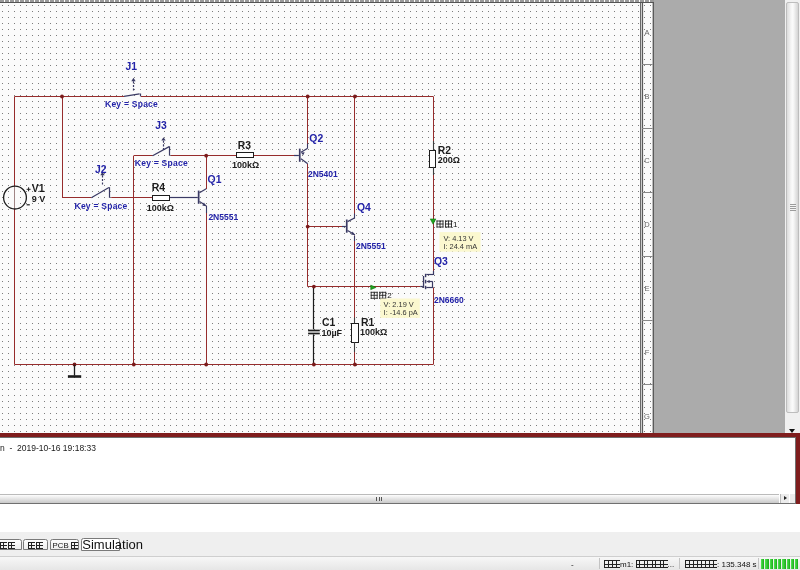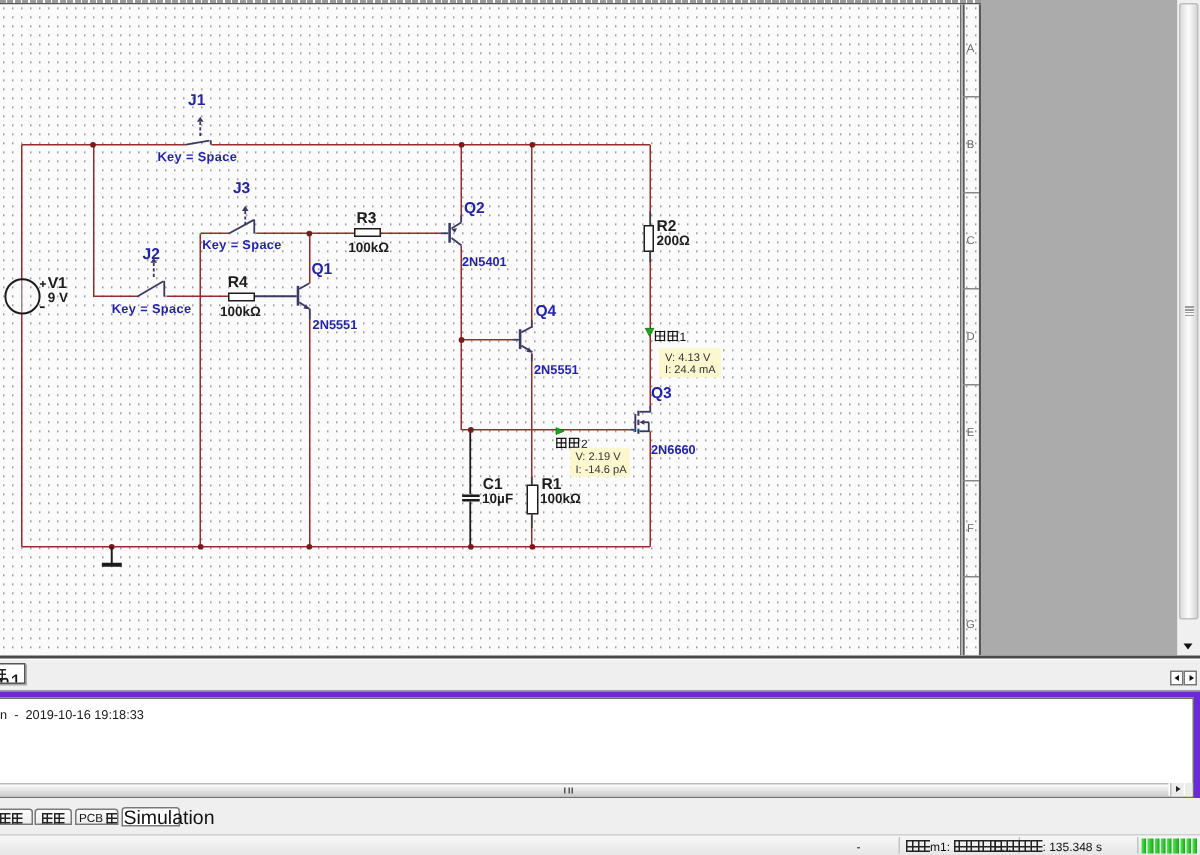--- a/index.html
+++ b/index.html
@@ -182,21 +182,21 @@
       <span class="zh" style="position:absolute;width:6px;height:7px;left:3px;top:3.5px"></span>
       <span style="font-size:14px;color:#111;position:absolute;left:0;top:3px">m1</span>
     </div>
     <div class="abs" style="left:779.5px;top:7px;width:9px;height:9.5px;background:#fdfdfd;border:1px solid #777">
       <div class="abs" style="left:2px;top:2.2px;width:0;height:0;border-top:2.6px solid transparent;border-bottom:2.6px solid transparent;border-right:3.4px solid #111"></div>
     </div>
     <div class="abs" style="left:789.2px;top:7px;width:9px;height:9.5px;background:#fdfdfd;border:1px solid #777">
       <div class="abs" style="left:2.6px;top:2.2px;width:0;height:0;border-top:2.6px solid transparent;border-bottom:2.6px solid transparent;border-left:3.4px solid #111"></div>
     </div>
   </div>
-<div class="abs" style="left:0;top:461px;width:800px;height:71px;background:#6d28d9">
+<div class="abs" style="left:0;top:433px;width:800px;height:71px;background:#7f1d1d">
     <div class="abs" style="left:-2px;top:4px;width:798px;height:67px;border:1px solid #707070;background:#fff">
       <div class="abs" style="left:1px;top:5px;font-size:8.5px;color:#1a1a1a;white-space:pre">n&nbsp;&nbsp;-&nbsp;&nbsp;2019-10-16 19:18:33</div>
       <div class="abs" style="left:0;top:55.5px;width:780px;height:9.5px;background:linear-gradient(#fdfdfd,#c9c9c9);border-top:1px solid #bbb">
         <div class="abs" style="left:377px;top:2.4px;width:1px;height:4.5px;background:#555"></div>
         <div class="abs" style="left:379.5px;top:2.4px;width:1px;height:4.5px;background:#555"></div>
         <div class="abs" style="left:382px;top:2.4px;width:1px;height:4.5px;background:#555"></div>
       </div>
       <div class="abs" style="left:780.5px;top:55.5px;width:9px;height:9.5px;background:#ececec;border-left:1px solid #bbb">
         <div class="abs" style="left:3px;top:2.3px;width:0;height:0;border-top:2.4px solid transparent;border-bottom:2.4px solid transparent;border-left:3px solid #222"></div>
       </div>
@@ -207,21 +207,21 @@
 <div class="abs" style="left:-8px;top:538.5px;width:30px;height:11.5px;background:linear-gradient(#fdfdfd,#ededed);border:1px solid #7a7a7a;border-radius:2.5px 2.5px 0 0;text-align:center;padding-top:1.5px;font-size:7.8px;line-height:9px;white-space:nowrap"><span class="zh" style="width:7px;height:7.5px;margin:0 0.5px"></span><span class="zh" style="width:7px;height:7.5px;margin:0 0.5px"></span></div>
 <div class="abs" style="left:22.5px;top:538.5px;width:25px;height:11.5px;background:linear-gradient(#fdfdfd,#ededed);border:1px solid #7a7a7a;border-radius:2.5px 2.5px 0 0;text-align:center;padding-top:1.5px;font-size:7.8px;line-height:9px;white-space:nowrap"><span class="zh" style="width:7px;height:7.5px;margin:0 0.5px"></span><span class="zh" style="width:7px;height:7.5px;margin:0 0.5px"></span></div>
 <div class="abs" style="left:50px;top:538.5px;width:28.8px;height:11.5px;background:linear-gradient(#fdfdfd,#ededed);border:1px solid #7a7a7a;border-radius:2.5px 2.5px 0 0;text-align:right;padding-top:1.5px;font-size:7.8px;line-height:9px;white-space:nowrap"><span style="font-size:7.8px;color:#111">PCB </span><span class="zh" style="width:7px;height:7.5px"></span></div>
 <div class="abs" style="left:81.3px;top:537.5px;width:38.7px;height:13px;background:#fff;border:1px solid #7a7a7a;border-radius:2.5px 2.5px 0 0;text-align:center;padding-top:1.5px;font-size:7.8px;line-height:9px;white-space:nowrap"><span style="font-size:13px;color:#111">Simulation</span></div>
 <div class="abs" style="left:0;top:552px;width:800px;height:18px;background:#efefef"></div>
 <div class="abs" style="left:0;top:556px;width:800px;height:14px;background:linear-gradient(#f7f7f7,#e6e6e6);border-top:1px solid #cfcfcf;font-size:8px;color:#111">
     <div class="abs" style="left:571px;top:3px">-</div>
     <div class="abs" style="left:599px;top:1px;width:1px;height:11px;background:#c3c3c3"></div>
     <div class="abs" style="left:604px;top:3px;white-space:nowrap"><span class="zh" style="width:8px;height:8px"></span><span class="zh" style="width:8px;height:8px"></span>m1: <span class="zh" style="width:8px;height:8px"></span><span class="zh" style="width:8px;height:8px"></span><span class="zh" style="width:8px;height:8px"></span><span class="zh" style="width:8px;height:8px"></span>...</div>
     <div class="abs" style="left:678.5px;top:1px;width:1px;height:11px;background:#c3c3c3"></div>
-    <div class="abs" style="left:663px;top:3px;white-space:nowrap"><span class="zh" style="width:8px;height:8px"></span><span class="zh" style="width:8px;height:8px"></span><span class="zh" style="width:8px;height:8px"></span><span class="zh" style="width:8px;height:8px"></span>: 135.348 s</div>
+    <div class="abs" style="left:685px;top:3px;white-space:nowrap"><span class="zh" style="width:8px;height:8px"></span><span class="zh" style="width:8px;height:8px"></span><span class="zh" style="width:8px;height:8px"></span><span class="zh" style="width:8px;height:8px"></span>: 135.348 s</div>
     <div class="abs" style="left:758px;top:1px;width:1px;height:11px;background:#c3c3c3"></div>
     <div class="abs" style="left:761.00px;top:2px;width:3.3px;height:10px;background:linear-gradient(90deg,#53e653,#17a817)"></div>
     <div class="abs" style="left:765.25px;top:2px;width:3.3px;height:10px;background:linear-gradient(90deg,#53e653,#17a817)"></div>
     <div class="abs" style="left:769.50px;top:2px;width:3.3px;height:10px;background:linear-gradient(90deg,#53e653,#17a817)"></div>
     <div class="abs" style="left:773.75px;top:2px;width:3.3px;height:10px;background:linear-gradient(90deg,#53e653,#17a817)"></div>
     <div class="abs" style="left:778.00px;top:2px;width:3.3px;height:10px;background:linear-gradient(90deg,#53e653,#17a817)"></div>
     <div class="abs" style="left:782.25px;top:2px;width:3.3px;height:10px;background:linear-gradient(90deg,#53e653,#17a817)"></div>
     <div class="abs" style="left:786.50px;top:2px;width:3.3px;height:10px;background:linear-gradient(90deg,#53e653,#17a817)"></div>
     <div class="abs" style="left:790.75px;top:2px;width:3.3px;height:10px;background:linear-gradient(90deg,#53e653,#17a817)"></div>
     <div class="abs" style="left:795.00px;top:2px;width:3.3px;height:10px;background:linear-gradient(90deg,#53e653,#17a817)"></div>

